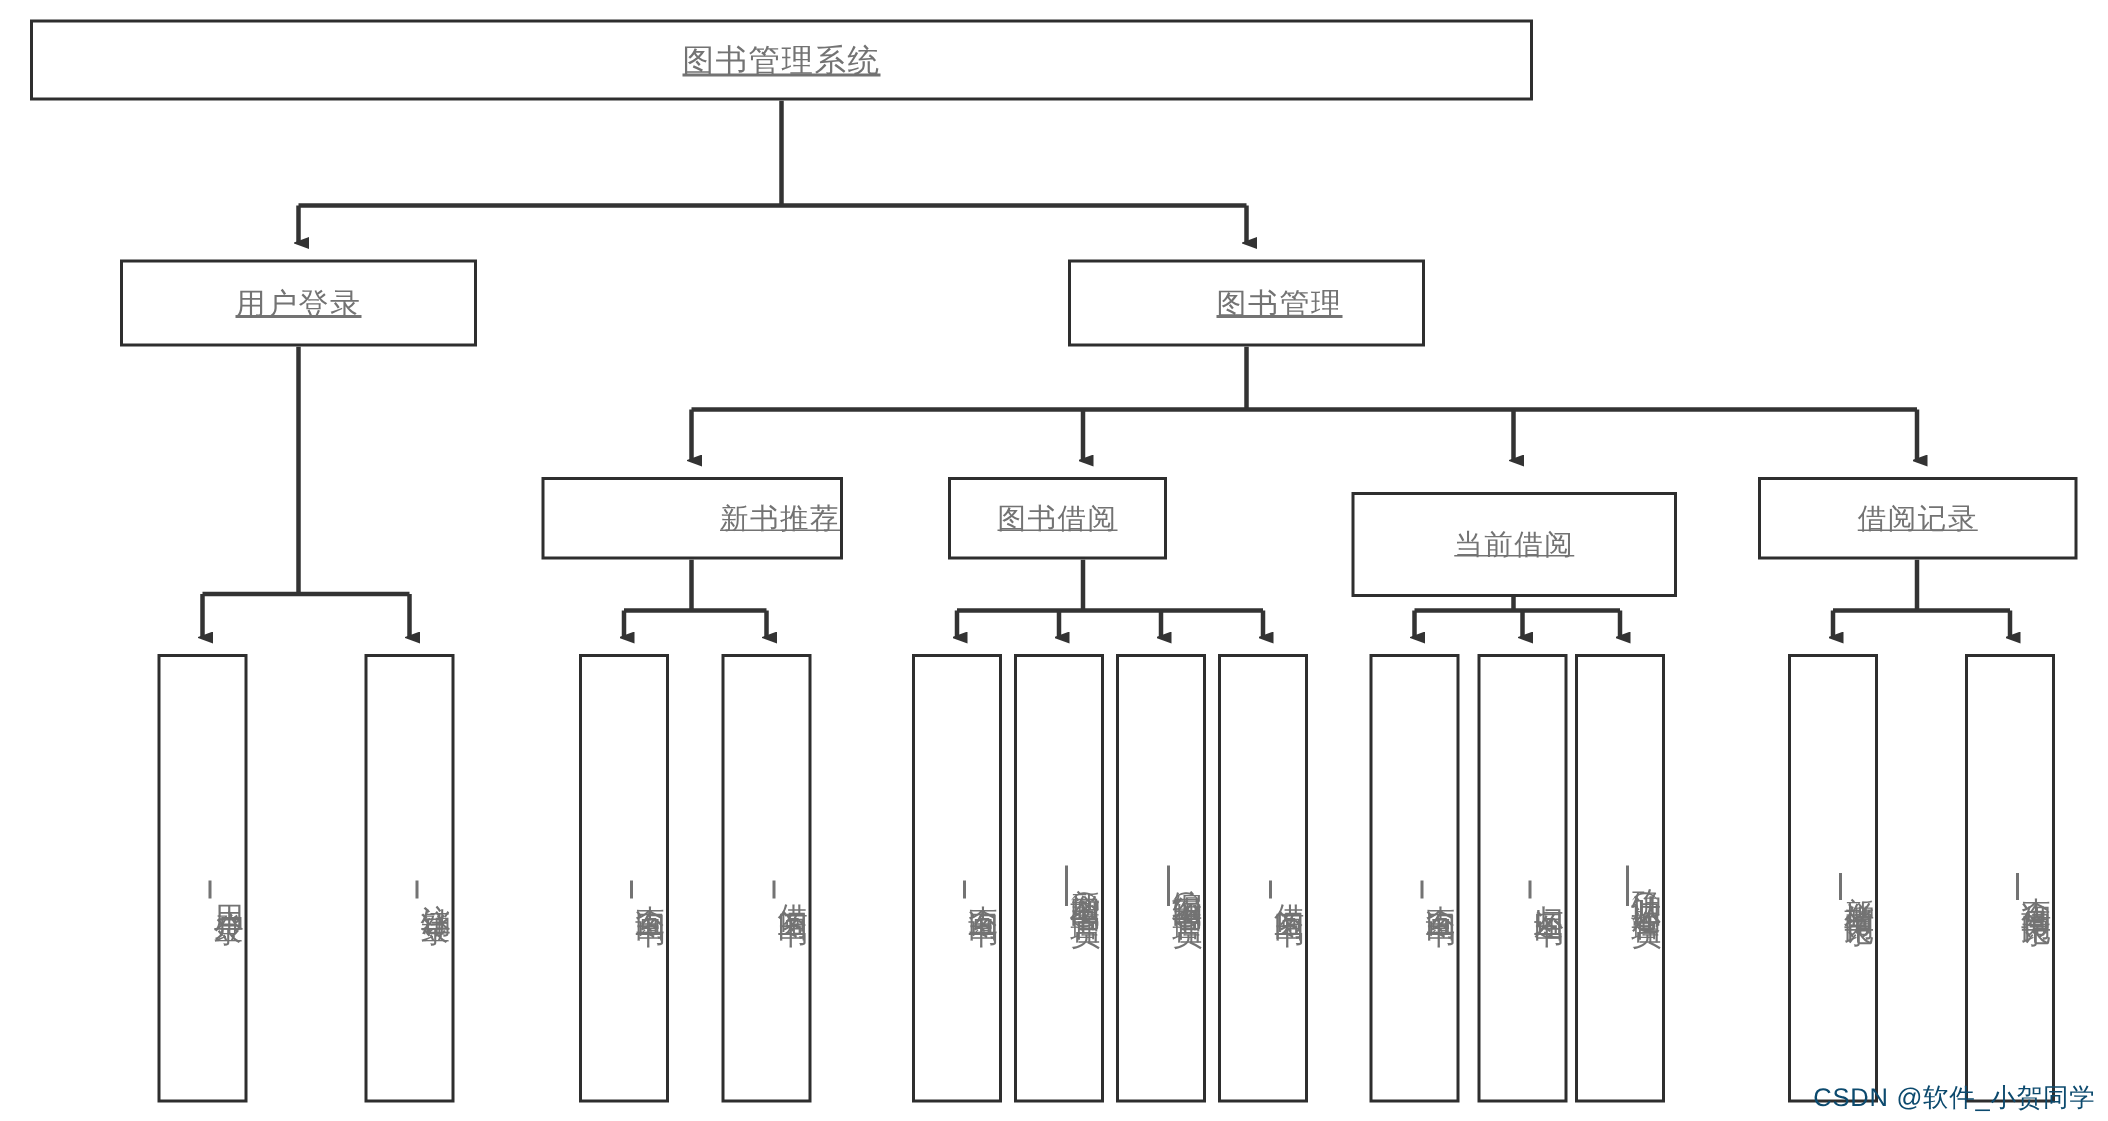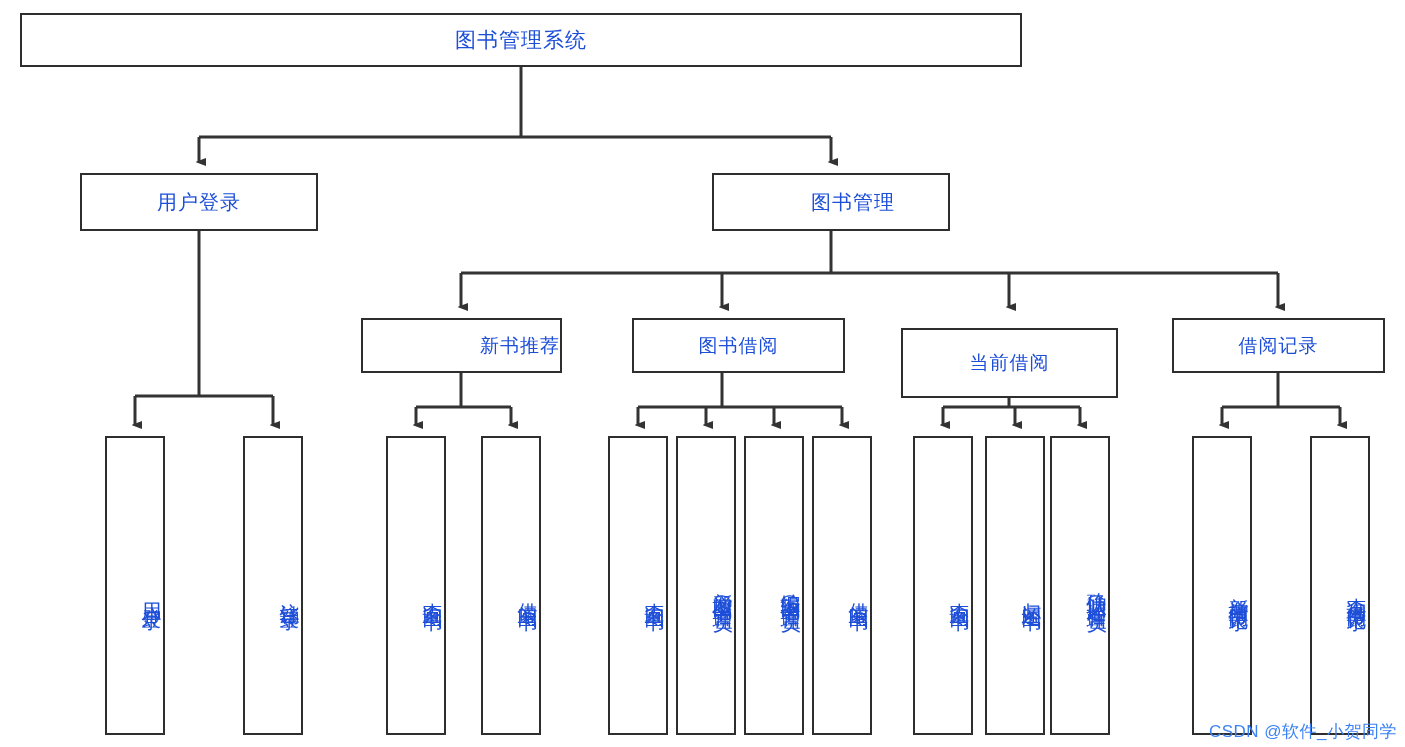--- a/index.html
+++ b/index.html
@@ -10,43 +10,44 @@
   }
   #diagram{position:absolute;left:0;top:0;width:1405px;height:747px;}
   .node{
     position:absolute;
     box-sizing:border-box;
     background:#ffffff;
     border:2.5px solid #2e2e2e;
     display:flex;
     align-items:center;
     justify-content:center;
-    color:#1d4ed8;
+    color:#737373;
     letter-spacing:1px;
+    text-decoration:underline;
   }
   .node.root{font-size:21px;}
   .node.lvl1{font-size:20px;}
   .node.lvl2{font-size:19px;}
   .node.leaf{
     writing-mode:vertical-rl;
     text-orientation:upright;
     align-items:flex-start;
     justify-content:center;
     padding-top:14px;
     font-size:20px;
     line-height:1.12;
     letter-spacing:3px;
   }
   .node.leaf.tall{padding-top:10px;}
   svg.links{position:absolute;left:0;top:0;width:1405px;height:747px;pointer-events:none;}
   .watermark{
     position:absolute;
     right:8px;bottom:4px;
     font-size:17px;
-    color:#3b82f6;
+    color:#0c4a6e;
     letter-spacing:0.5px;
     white-space:nowrap;
   }
 </style>
 </head>
 <body>
 
 <div id="diagram">
 
   <svg class="links" viewBox="0 0 1405 747" xmlns="http://www.w3.org/2000/svg">
@@ -106,21 +107,21 @@
   <div class="node lvl1" style="left:80px;top:173px;width:238px;height:58px;">
     <span>用户登录</span>
   </div>
   <div class="node lvl1" style="left:712px;top:173px;width:238px;height:58px;padding-left:44px;">
     <span>图书管理</span>
   </div>
 
   <div class="node lvl2" style="left:361px;top:318px;width:201px;height:55px;justify-content:flex-end;">
     <span>新书推荐</span>
   </div>
-  <div class="node lvl2" style="left:632px;top:318px;width:213px;height:55px;">
+  <div class="node lvl2" style="left:632px;top:318px;width:146px;height:55px;">
     <span>图书借阅</span>
   </div>
   <div class="node lvl2" style="left:901px;top:328px;width:217px;height:70px;">
     <span>当前借阅</span>
   </div>
   <div class="node lvl2" style="left:1172px;top:318px;width:213px;height:55px;text-align:center;">
     <span>借阅记录</span>
   </div>
 
   <div class="node leaf" style="left:105px;top:436px;width:60px;height:299px;">

